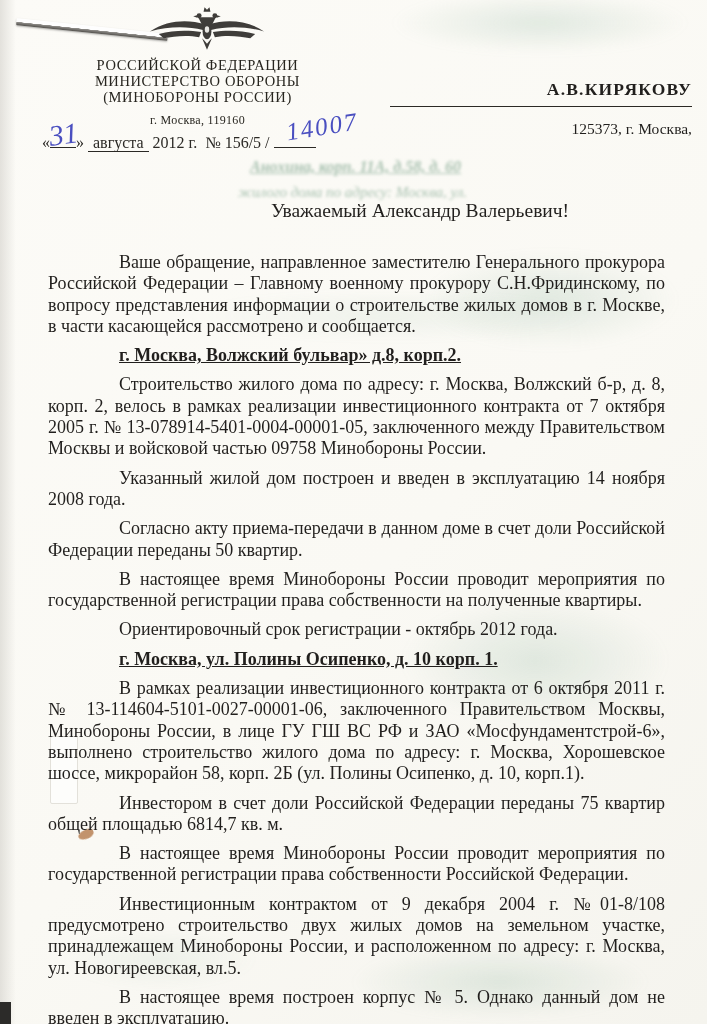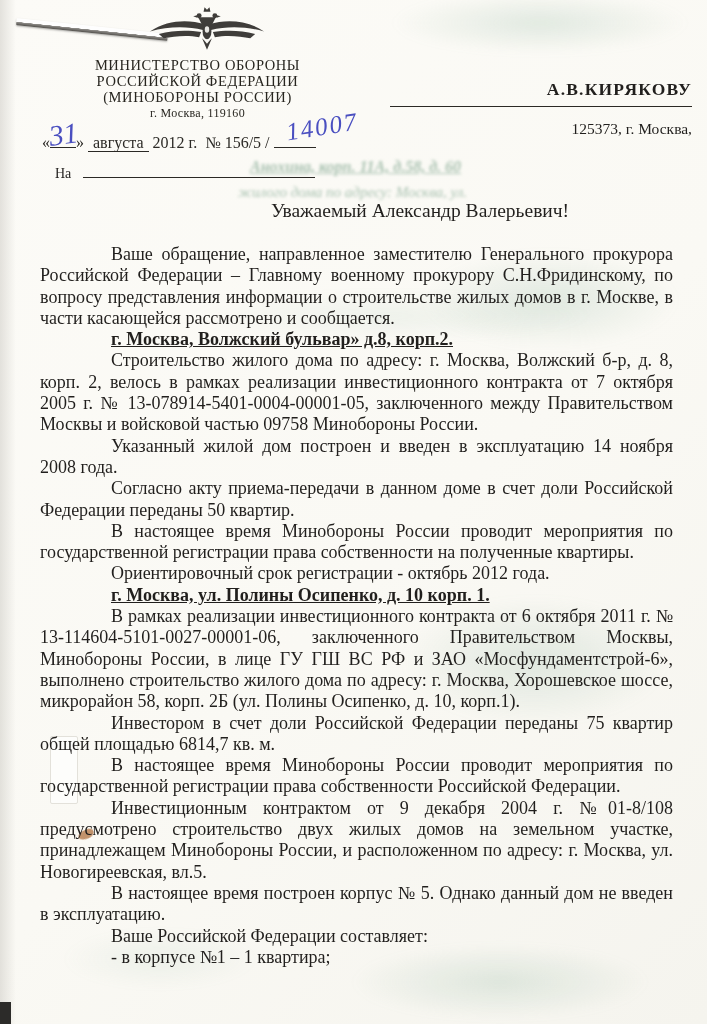--- a/index.html
+++ b/index.html
@@ -31,42 +31,42 @@
   .blob1 { left:390px; top:-8px;  width:300px; height:62px; }
   .blob2 { left:420px; top:250px; width:260px; height:100px; }
   .blob3 { left:180px; top:290px; width:420px; height:52px; opacity:.5; }
   .blob4 { left:400px; top:596px; width:270px; height:130px; }
   .blob5 { left:350px; top:944px; width:300px; height:76px; }
   .blob6 { left:60px;  top:928px; width:200px; height:62px; opacity:.5; }
   
   .emblem { position:absolute; left:148px; top:3px; width:118px; height:52px; }
   .ministry { position:absolute; left:55px; top:57px; width:285px; text-align:center;
     font-size:14.5px; line-height:16px; letter-spacing:.6px; color:#27251f; }
-  .city { font-size:12px; letter-spacing:.3px; }
+  .city { margin-top:7px; font-size:12px; letter-spacing:.3px; }
   .dateline { position:absolute; left:42px; top:134px; width:350px; font-size:16px;
     color:#2b2925; white-space:nowrap; }
   .blank-day { display:inline-block; width:26px; border-bottom:1px solid #2b2925; }
   .month { border-bottom:1px solid #2b2925; padding:0 5px; }
   .blank-num { display:inline-block; width:42px; border-bottom:1px solid #2b2925; }
   .hw { position:absolute; font-style:italic; white-space:nowrap; }
   .hw-day { left:49px; top:118px; font-size:29px; transform:rotate(-8deg); }
   .hw-num { left:286px; top:113px; font-size:25px; letter-spacing:2px; transform:rotate(-9deg); }
   .na-line { position:absolute; left:55px; top:166px; font-size:14px; }
   .na-blank { display:inline-block; width:232px; border-bottom:1px solid #2b2925; margin-left:12px; }
   
   .addressee { position:absolute; left:390px; top:79px; width:302px; text-align:right; }
   .addr-name { font-size:17.5px; font-weight:bold; letter-spacing:1.2px; }
   .addr-rule { border:none; border-top:1.6px solid #2b2925; margin:6px 0 12px; }
   .addr-line { font-size:15.5px; line-height:19px; }
   
   .salutation { position:absolute; left:130px; top:200px; width:580px; text-align:center;
     font-size:19.5px; }
   .body-text { position:absolute; left:40px; top:244px; width:633px;
     font-size:18px; line-height:21.3px; text-align:justify; }
-  .body-text p { margin:0; text-indent:71px; }
+  .body-text p { margin:8px; text-indent:71px; }
   .body-text p.heading { font-weight:bold; text-decoration:underline; }
 </style>
 </head>
 <body>
 
 <div class="page">
 
   <div class="edge-left"></div>
   <div class="staple"></div>
   <div class="corner-bl"></div>
@@ -95,37 +95,35 @@
         <path d="M22,60 C52,52 82,52 108,56 L104,67 C80,62 52,65 32,69 Z"></path>
         <path d="M218,60 C188,52 158,52 132,56 L136,67 C160,62 188,65 208,69 Z"></path>
         <ellipse cx="120" cy="55" rx="9" ry="16"></ellipse>
         <path d="M110,69 L120,92 L130,69 L125,74 L120,80 L115,74 Z"></path>
       </g>
       <ellipse cx="120" cy="51" rx="4.5" ry="6.5" fill="#fbfaf6" opacity="0.9"></ellipse>
     </svg>
   </div>
 
   <div class="ministry">
+    <div>РОССИЙСКОЙ ФЕДЕРАЦИИ</div>
     <div>МИНИСТЕРСТВО ОБОРОНЫ</div>
-    <div>РОССИЙСКОЙ ФЕДЕРАЦИИ</div>
     <div>(МИНОБОРОНЫ РОССИИ)</div>
     <div class="city">г. Москва, 119160</div>
   </div>
 
   <div class="dateline"><span>«</span><span class="blank-day"></span><span>»</span>
     <span class="month">августа</span>
     <span>2012 г.</span>&nbsp;
     <span>№ 156/5 /</span>
     <span class="blank-num"></span>
   </div>
   <div class="hw hw-day" style="color:#4a4fc0">31</div>
   <div class="hw hw-num" style="color:#4a4fc0">14007</div>
 
-  <div class="na-line"><span>На</span><span class="na-blank"></span>
-  </div>
 
   <div class="addressee">
     <div class="addr-name">А.В.КИРЯКОВУ</div>
     <hr class="addr-rule">
     <div class="addr-line">125373, г. Москва,</div>
   </div>
 
   <div class="salutation">Уважаемый Александр Валерьевич!</div>
 
   <div class="body-text">

